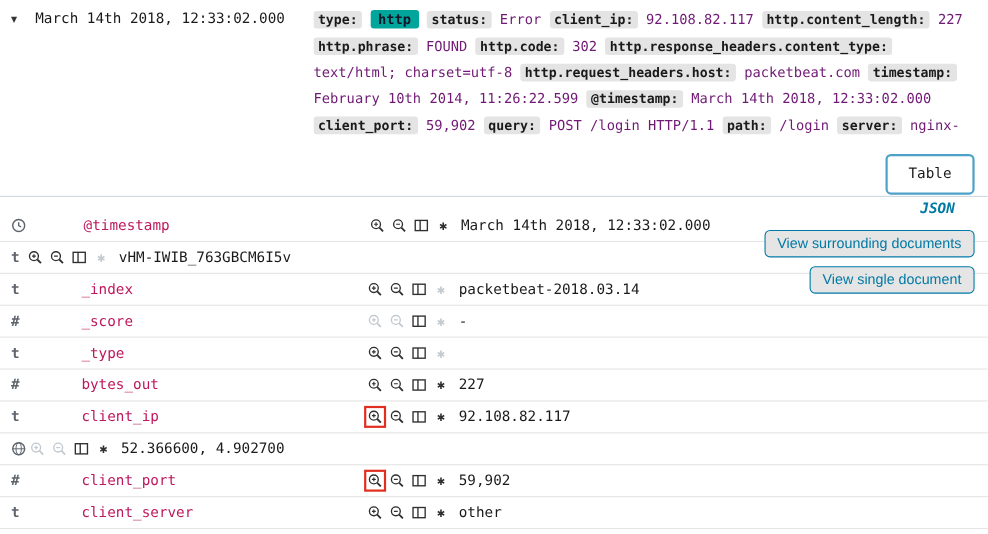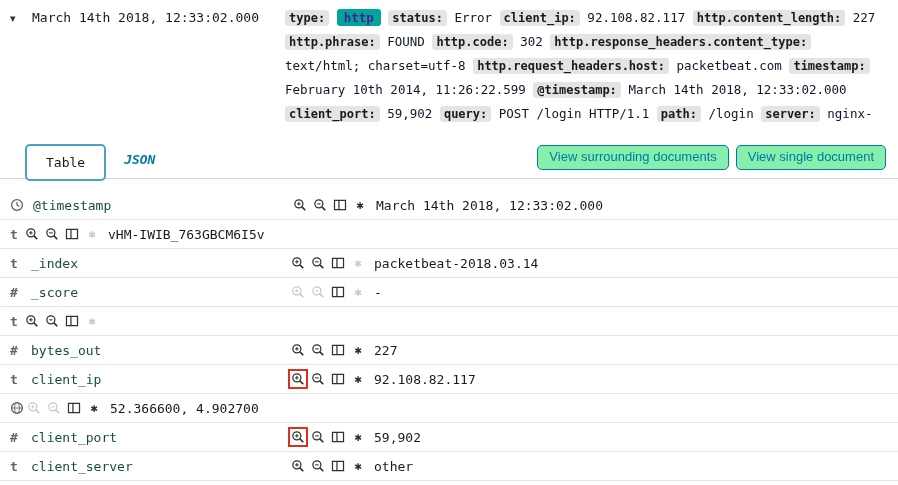--- a/index.html
+++ b/index.html
@@ -21,47 +21,47 @@
 
   
   .doc-header{display:flex;align-items:flex-start;padding:6px 8px 0 10px;}
   .caret{width:22px;font-size:11px;color:#333;line-height:24px;cursor:pointer;flex:0 0 22px;}
   .doc-ts{flex:0 0 253px;font-size:13px;line-height:24px;color:#1a1a1a;}
   .doc-summary{flex:1;font-size:12.5px;line-height:24px;max-height:120px;overflow:hidden;word-break:break-word;}
   .doc-summary .lbl{
     font-weight:bold;background:var(--label-bg);border-radius:3px;
     padding:1px 4px;white-space:nowrap;color:#1a1a1a;font-size:12px;
   }
-  .doc-summary .val{color:#0f172a;}
+  .doc-summary .val{color:#701a75;}
   .doc-summary .val.badge-teal{
-    background:var(--teal);color:#4c1d95;font-weight:bold;border-radius:3px;padding:1px 7px;white-space:nowrap;margin-top:44px;
+    background:var(--teal);color:#0f172a;font-weight:bold;border-radius:3px;padding:1px 7px;white-space:nowrap;margin-top:44px;
   }
 
   
-  .tabbar{display:flex;align-items:flex-end;margin-top:14px;padding:0 12px 0 25px;border-bottom:1px solid #cfd6dd;height:39px;}
+  .tabbar{display:flex;align-items:flex-end;margin-top:14px;padding:0 12px 0 25px;border-bottom:1px solid #cfd6dd;height:39px;flex-direction:column;}
   .tab{font-family:"DejaVu Sans Mono",monospace;font-size:13px;cursor:pointer;}
   .tab.active{
     border:2px solid var(--tab-border);border-radius:5px;background:#fff;
     padding:9px 19px;margin-bottom:-3px;position:relative;z-index:2;color:#1a1a1a;
   }
   .tab.plain{padding:9px 18px;color:var(--accent);font-weight:bold;margin-bottom:2px;font-style:italic;}
   .tab-spacer{flex:1;}
   .tab-btn{
     font-family:"Liberation Sans",sans-serif;font-size:13px;color:var(--accent);
-    background:#86efac;border:1.5px solid var(--accent);border-radius:5px;
+    background:#e5e5e5;border:1.5px solid var(--accent);border-radius:5px;
     padding:3px 11px 4px;margin:0 0 8px 7px;cursor:pointer;line-height:16px;
   }
 
   
   .doc-table{margin-top:12px;}
   .frow{display:flex;align-items:center;height:29px;border-bottom:1px solid var(--sep);
         font-family:"DejaVu Sans Mono",monospace;font-size:13px;}
   .c-type{flex:0 0 22px;padding-left:10px;display:flex;align-items:center;color:var(--type-icon);}
   .c-type .letter{font-weight:bold;font-size:13px;}
-  .c-name{flex:0 0 266px;padding-left:9px;color:#14532d;}
+  .c-name{flex:0 0 266px;padding-left:9px;color:#be185d;margin-left:43px;}
   .c-actions{flex:0 0 86px;display:flex;align-items:center;}
   .abtn{width:20px;height:20px;display:flex;align-items:center;justify-content:center;
         color:var(--icon-on);cursor:pointer;position:relative;flex:0 0 20px;border:2px solid transparent;}
   .abtn.off{color:var(--icon-off);cursor:default;}
   .abtn.hl{border-color:var(--red);}
   .abtn .star{font-size:12px;font-weight:bold;line-height:1;}
   .c-value{flex:1;color:#1a1a1a;}
   svg{display:block;}
 </style>
 </head>
@@ -215,20 +215,21 @@
           <span class="abtn off">
             <span class="star">✱</span>
           </span>
         </span>
         <span class="c-value">-</span>
       </div>
       <div class="frow">
         <span class="c-type">
           <span class="letter">t</span>
         </span>
+        <span class="c-name">_type</span>
         <span class="c-actions">
           <span class="abtn">
             <svg width="14" height="14" viewBox="0 0 16 16">
               <circle cx="6.7" cy="6.7" r="4.6" stroke="currentColor" fill="none" stroke-width="1.4"></circle>
               <line x1="10.2" y1="10.2" x2="14" y2="14" stroke="currentColor" fill="none" stroke-width="1.9"></line>
               <line x1="4.7" y1="6.7" x2="8.7" y2="6.7" stroke="currentColor" fill="none" stroke-width="1.2"></line>
               <line x1="6.7" y1="4.7" x2="6.7" y2="8.7" stroke="currentColor" fill="none" stroke-width="1.2"></line>
             </svg>
           </span>
           <span class="abtn">

